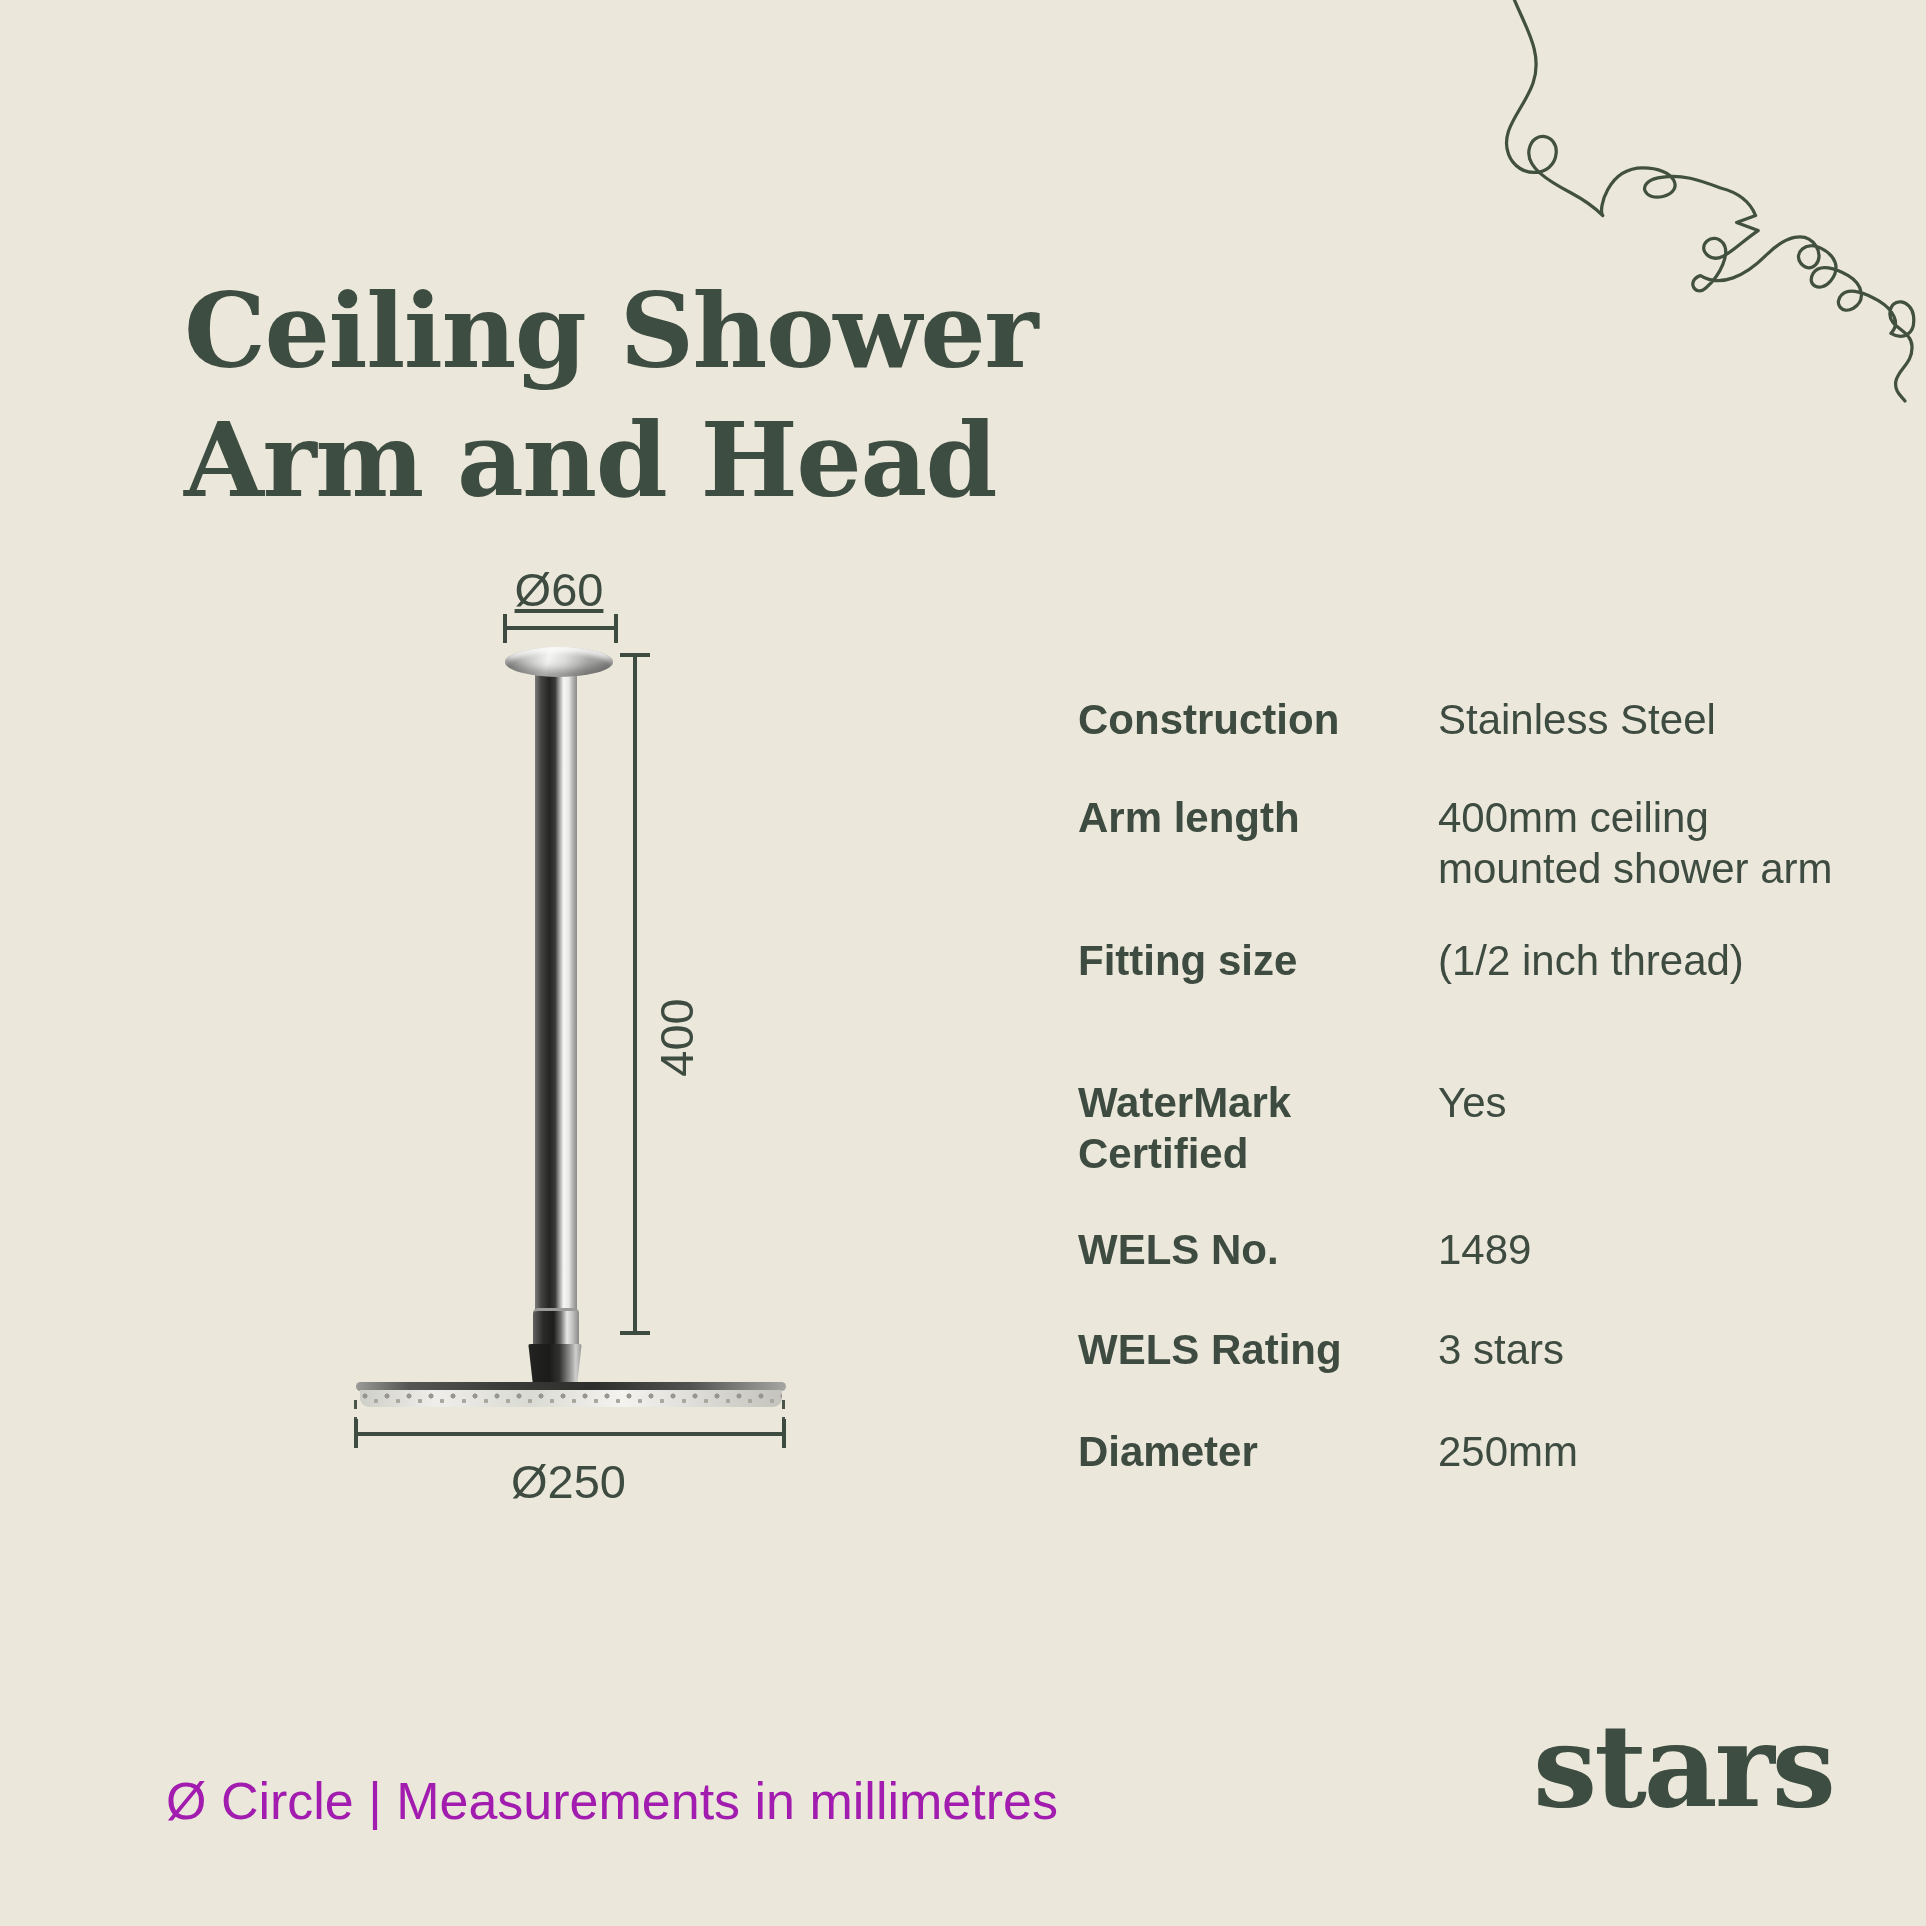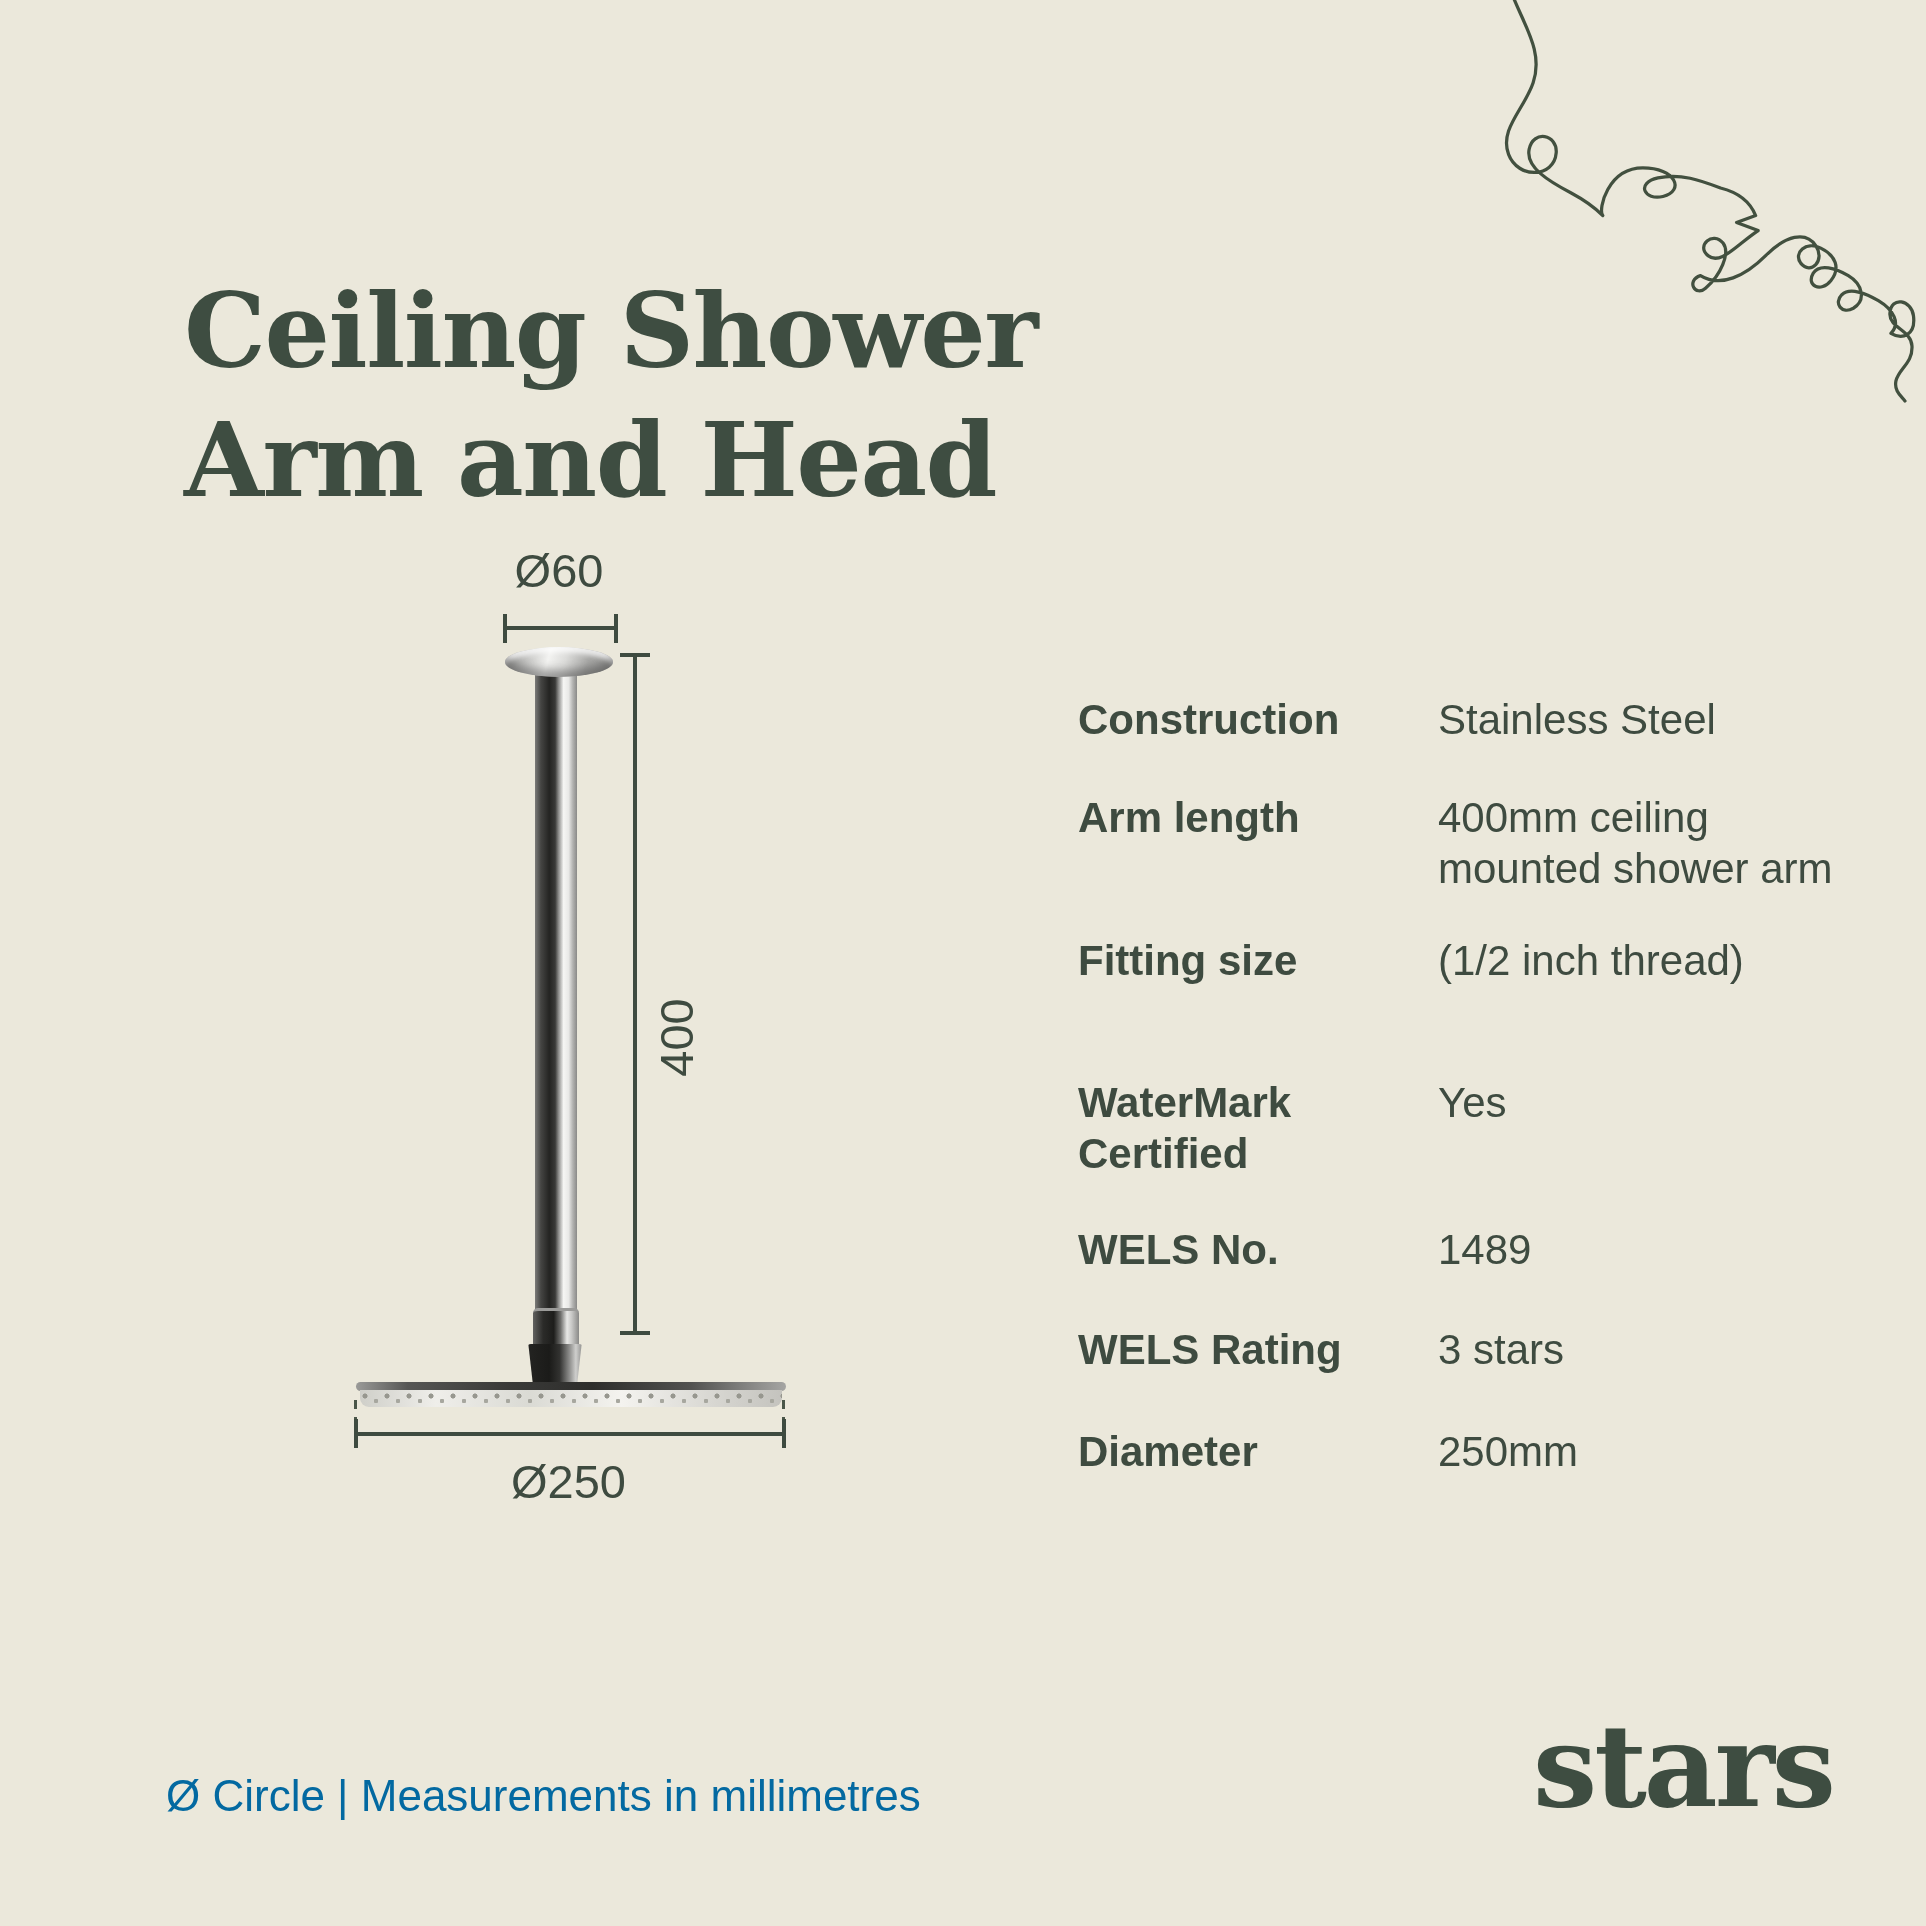--- a/index.html
+++ b/index.html
@@ -17,21 +17,21 @@
     font-family:"DejaVu Serif", serif;font-weight:600;
     font-size:103px;line-height:129px;letter-spacing:-1.5px;
     color:#3E4D41;
   }
   .title span{display:block;white-space:nowrap;}
 
   
   .illustration{position:absolute;left:1475px;top:-6px;width:451px;height:416px;}
   .illustration path{fill:none;stroke:#42503F;stroke-width:6.5;stroke-linecap:round;stroke-linejoin:round;}
   .dim-label{position:absolute;font-size:47px;line-height:1;text-align:center;white-space:nowrap;}
-  .lbl-d60{left:484px;top:547px;width:150px;}
+  .lbl-d60{left:484px;top:566px;width:150px;text-decoration:underline;}
   .lbl-d250{left:468px;top:1458px;width:201px;}
   .lbl-400-wrap{left:631px;top:992px;width:90px;height:90px;display:flex;align-items:center;justify-content:center;}
   .lbl-400-wrap .rot{transform:rotate(-90deg);font-size:47px;line-height:1;}
 
   .dimline{position:absolute;background:#3E4B40;}
   .line-top{left:505px;top:626px;width:112px;height:4px;}
   .tick{position:absolute;background:#3E4B40;}
   .tick-v{width:4px;height:29px;}
   .tick-h{width:30px;height:4px;}
   .t-top-l{left:503px;top:614px;}
@@ -87,21 +87,21 @@
   .spec-row{position:absolute;left:1078px;width:813px;}
   .spec-label{position:absolute;left:0;top:0;font-weight:700;font-size:42px;}
   .spec-value{position:absolute;left:360px;top:0;font-weight:400;font-size:42px;}
   .spec-line{display:block;line-height:51px;white-space:nowrap;}
   .r0{top:694px;} .r1{top:792px;} .r2{top:935px;} .r3{top:1077px;}
   .r4{top:1224px;} .r5{top:1324px;} .r6{top:1426px;}
 
   
   .footer{
     position:absolute;left:166px;top:1770px;
-    font-size:44px;line-height:1.2;white-space:nowrap;color:#0369a1;
+    font-size:52px;line-height:1.2;white-space:nowrap;color:#a21caf;
   }
   .logo{
     position:absolute;left:1533px;top:1709px;
     font-family:"DejaVu Serif", serif;font-weight:600;
     font-size:114px;line-height:114px;letter-spacing:-3px;
     color:#3E4D41;white-space:nowrap;
   }
 </style>
 </head>
 <body>

